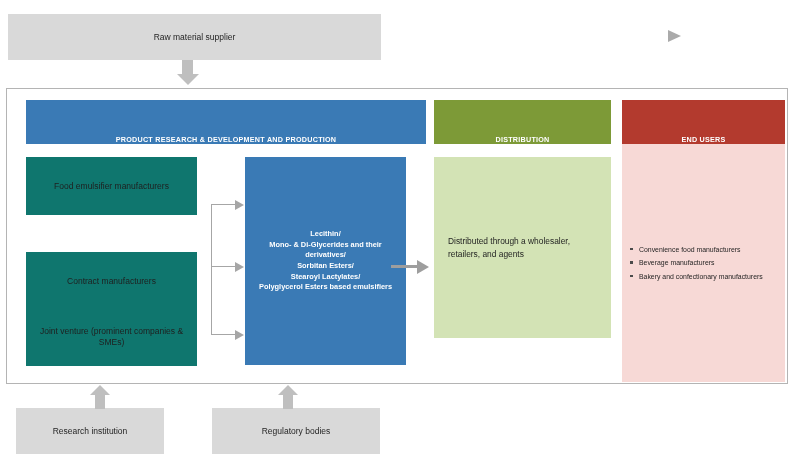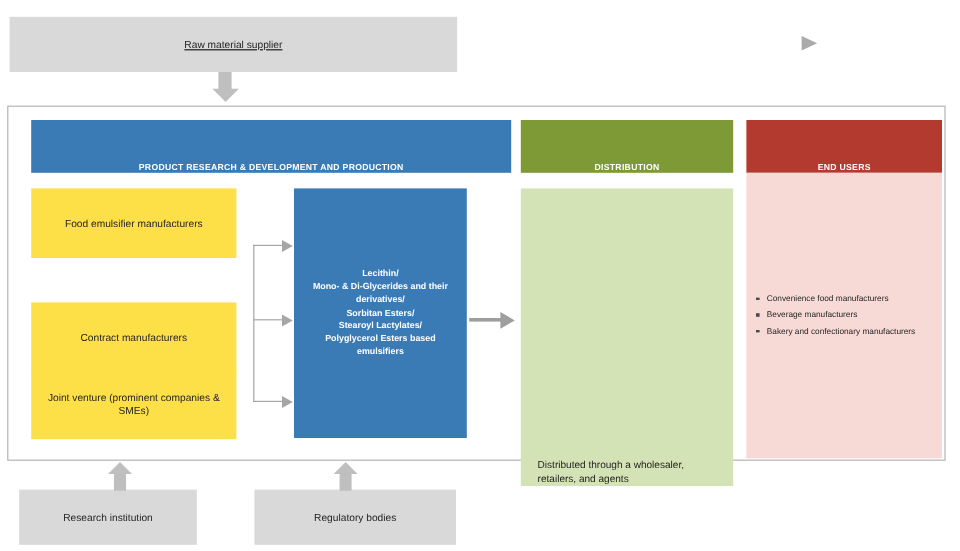--- a/index.html
+++ b/index.html
@@ -34,21 +34,21 @@
   }
 
   
   .gray-box {
     background: #d9d9d9;
     font-size: 8.5px;
     color: #1f1f1f;
   }
 
   
-  #raw-material-supplier { left: 8px;  top: 14px;  width: 373px; height: 46px; text-decoration: underline; }
+  #raw-material-supplier { left: 8px;  top: 14px;  width: 373px; height: 46px; }
   #research-institution  { left: 16px; top: 408px; width: 148px; height: 46px; text-align: right; }
   #regulatory-bodies     { left: 212px; top: 408px; width: 168px; height: 46px; }
 
   
   #main-frame {
     position: absolute;
     left: 6px;
     top: 88px;
     width: 782px;
     height: 296px;
@@ -69,59 +69,58 @@
     font-size: 7.2px;
     font-weight: bold;
     letter-spacing: 0.25px;
   }
   #header-product  { left: 26px;  top: 100px; width: 400px; height: 44px; background: #3a7ab5; }
   #header-distribution { left: 434px; top: 100px; width: 177px; height: 44px; background: #7d9a37; }
   #header-endusers { left: 622px; top: 100px; width: 163px; height: 44px; background: #b33a2e; }
 
   
   .lightblue-box {
-    background: #fde047;
+    background: #0f766e;
     font-size: 8.5px;
     color: #1f1f1f;
     padding: 0 8px;
   }
   #food-emulsifier-manufacturers { left: 26px; top: 157px; width: 171px; height: 58px; }
   #contract-manufacturers        { left: 26px; top: 232px; width: 171px; height: 58px; margin-top: 20px; }
   #joint-venture                 { left: 26px; top: 308px; width: 171px; height: 58px; text-align: center; }
 
   
   #product-types-box {
     left: 245px;
     top: 157px;
-    width: 144px;
+    width: 161px;
     height: 208px;
     background: #3a7ab5;
     color: #ffffff;
     font-size: 7.4px;
     font-weight: bold;
     line-height: 1.45;
     padding: 0 6px;
     box-sizing: border-box;
   }
 
   
   #distribution-content {
     left: 434px;
     top: 157px;
     width: 177px;
-    height: 248px;
+    height: 181px;
     background: #d3e3b5;
     font-size: 8.4px;
     color: #1f1f1f;
     padding: 0 14px;
     box-sizing: border-box;
     justify-content: flex-start;
     text-align: left;
     line-height: 1.45;
-    align-items: flex-end;
   }
 
   
   #endusers-content {
     position: absolute;
     left: 622px;
     top: 144px;
     width: 163px;
     height: 238px;
     background: #f7d9d6;

